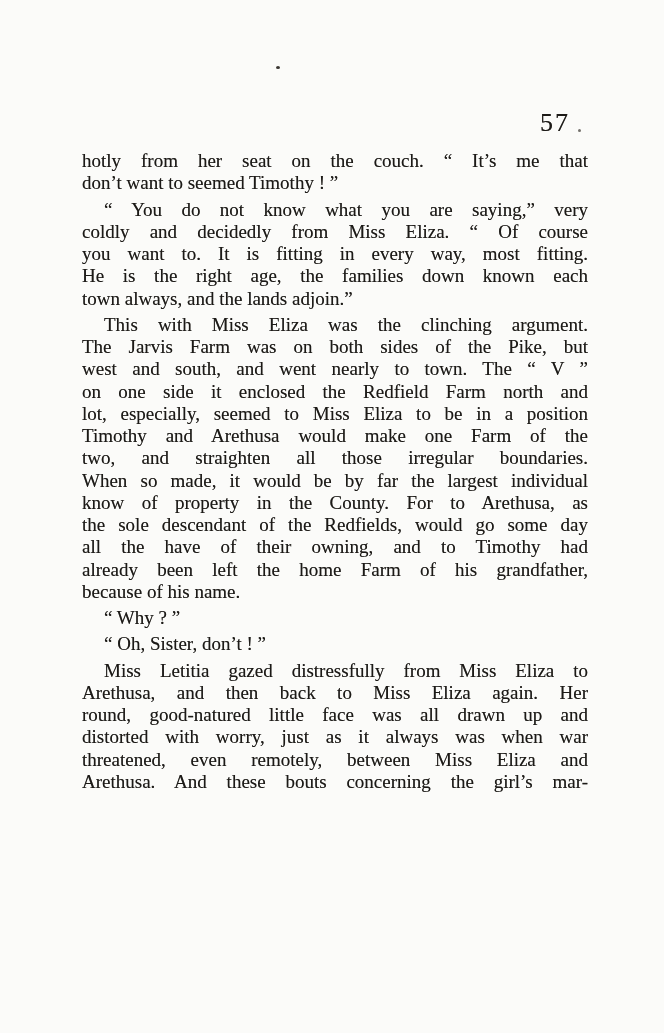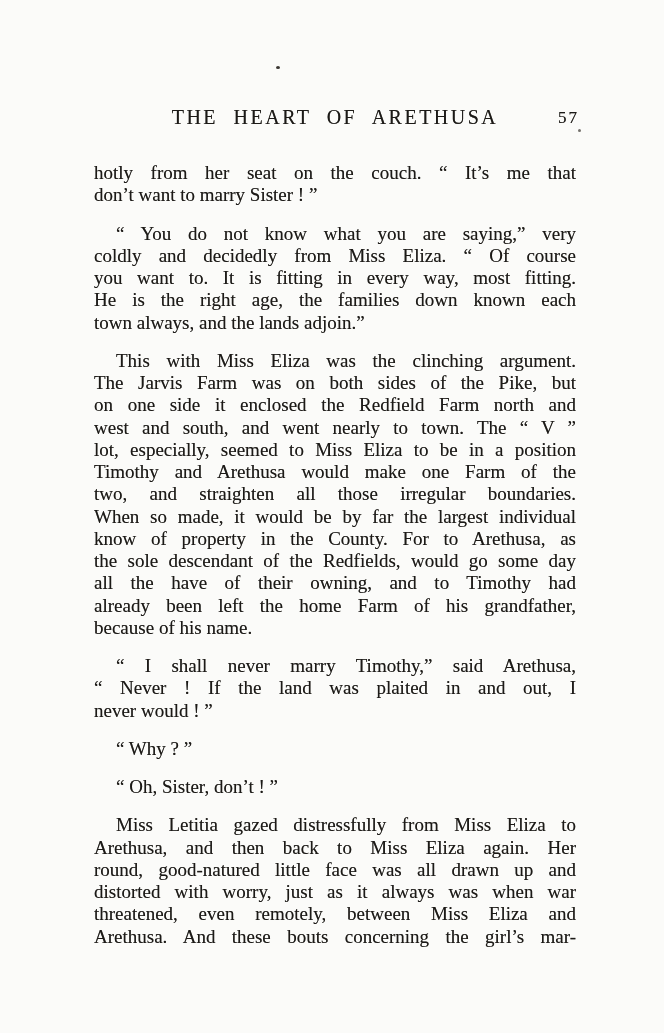--- a/index.html
+++ b/index.html
@@ -28,37 +28,37 @@
     display: block;
     text-align: center;
     font-size: 20px;
     letter-spacing: 2.5px;
     word-spacing: 8px;
     white-space: nowrap;
     text-shadow: 0 0 0.5px rgba(20,18,15,0.55);
   }
   .page-number {
     position: absolute;
-    right: 13px;
+    right: 22px;
     top: 2px;
-    font-size: 17px;
+    font-size: 26px;
     letter-spacing: 2px;
     text-shadow: 0 0 0.5px rgba(20,18,15,0.55);
   }
   
   .text-block {
     position: absolute;
     top: 146px;
     left: 78px;
     width: 514px;
     font-size: 19px;
     line-height: 22.25px;
     text-shadow: 0 0 0.5px rgba(20,18,15,0.5);
   }
-  .paragraph { margin: 16px; }
+  .paragraph { margin: 4px; }
   .line {
     text-align: left;
     white-space: normal;
   }
   .line.stretch {
     text-align: justify;
     text-align-last: justify;
   }
   .line.indent { text-indent: 22px; }
   .line i { font-style: italic; }
@@ -73,55 +73,49 @@
 </style>
 </head>
 <body style="background: rgb(251, 251, 249); color: rgb(28, 26, 23);">
 
 <div class="scan-page">
 
   <span class="ink-speck speck-top"></span>
   <span class="ink-speck speck-after-folio"></span>
 
   <div class="running-header">
-    <span class="running-title">THE HEART OF ARETHUSA</span>
     <span class="page-number">57</span>
   </div>
 
   <div class="text-block">
       <div class="paragraph">
         <div class="line stretch"><span>hotly from her seat on the couch. “ It’s me that</span></div>
-        <div class="line"><span>don’t want to marry Sister ! ”</span></div>
+        <div class="line"><span>don’t want to seemed Timothy ! ”</span></div>
       </div>
       <div class="paragraph">
         <div class="line stretch indent"><span>“ You do not know what you are saying,” very</span></div>
         <div class="line stretch"><span>coldly and decidedly from Miss Eliza. “ Of course</span></div>
         <div class="line stretch"><span>you want to. It is fitting in every way, most fitting.</span></div>
         <div class="line stretch"><span>He is the right age, the families down known each</span></div>
         <div class="line"><span>town always, and the lands adjoin.”</span></div>
       </div>
       <div class="paragraph">
         <div class="line stretch indent"><span>This with Miss Eliza was the clinching argument.</span></div>
         <div class="line stretch"><span>The Jarvis Farm was on both sides of the Pike, but</span></div>
+        <div class="line stretch"><span>west and south, and went nearly to town. The “ V ”</span></div>
         <div class="line stretch"><span>on one side it enclosed the Redfield Farm north and</span></div>
-        <div class="line stretch"><span>west and south, and went nearly to town. The “ V ”</span></div>
         <div class="line stretch"><span>lot, especially, seemed to Miss Eliza to be in a position</span></div>
         <div class="line stretch"><span>Timothy and Arethusa would make one Farm of the</span></div>
         <div class="line stretch"><span>two, and straighten all those irregular boundaries.</span></div>
         <div class="line stretch"><span>When so made, it would be by far the largest individual</span></div>
         <div class="line stretch"><span>know of property in the County. For to Arethusa, as</span></div>
         <div class="line stretch"><span>the sole descendant of the Redfields, would go some day</span></div>
         <div class="line stretch"><span>all the have of their owning, and to Timothy had</span></div>
         <div class="line stretch"><span>already been left the home Farm of his grandfather,</span></div>
         <div class="line"><span>because of his name.</span></div>
-      </div>
-      <div class="paragraph">
-        <div class="line stretch indent"><span>“ I shall never marry Timothy,” said Arethusa,</span></div>
-        <div class="line stretch"><span>“ Never ! If the land was plaited in and out, I</span></div>
-        <div class="line"><span>never would ! ”</span></div>
       </div>
       <div class="paragraph">
         <div class="line indent"><span>“ Why ? ”</span></div>
       </div>
       <div class="paragraph">
         <div class="line indent"><span>“ Oh, Sister, don’t ! ”</span></div>
       </div>
       <div class="paragraph">
         <div class="line stretch indent"><span>Miss Letitia gazed distressfully from Miss Eliza to</span></div>
         <div class="line stretch"><span>Arethusa, and then back to Miss Eliza again. Her</span></div>

